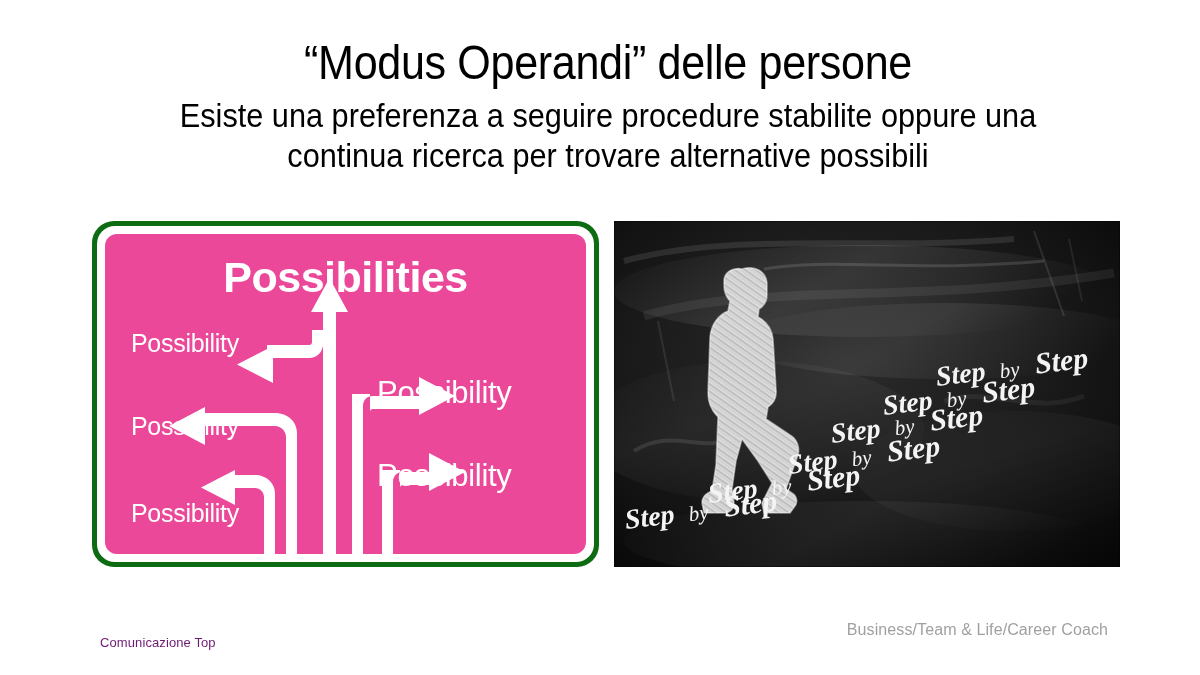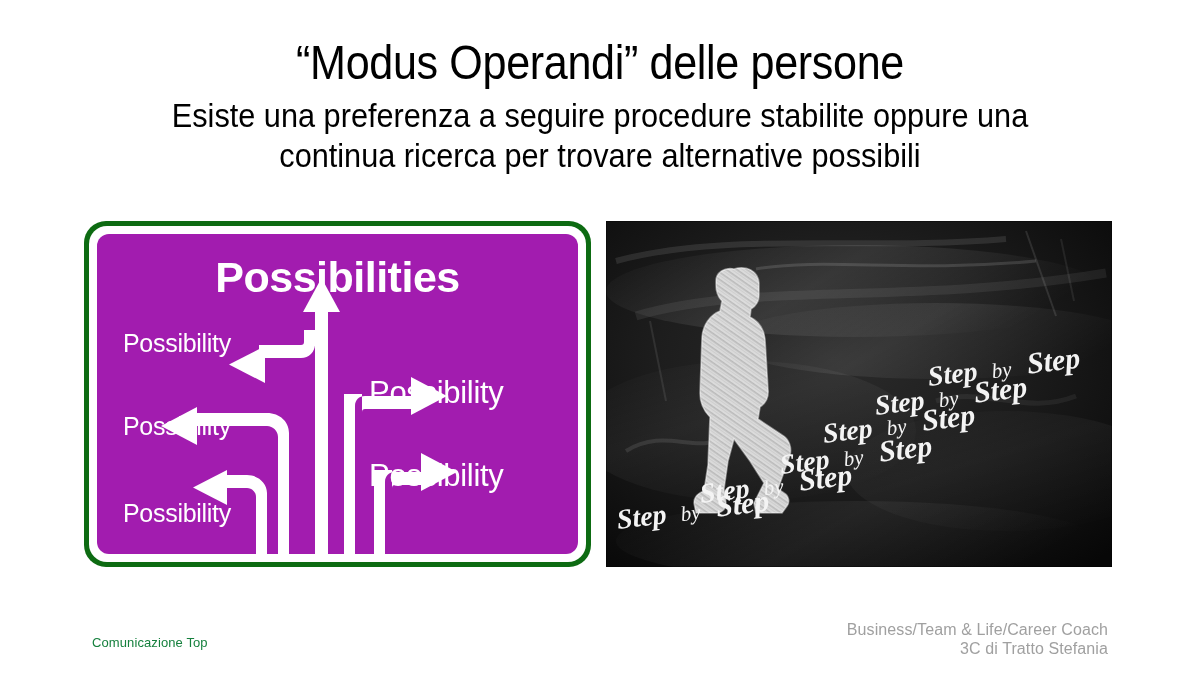--- a/index.html
+++ b/index.html
@@ -13,20 +13,21 @@
     height: 675px;
     overflow: hidden;
     font-family: "Liberation Sans", sans-serif;
     position: relative;
   }
 
   .slide {
     position: absolute;
     inset: 0;
     background: #ffffff;
+    margin-left: 8px;
   }
 
   
   .title-block {
     position: absolute;
     left: 0;
     top: 34px;
     width: 1200px;
     text-align: center;
   }
@@ -71,21 +72,21 @@
   .sign-gap {
     position: absolute;
     left: 5px; top: 5px; right: 5px; bottom: 5px;
     border-radius: 18px;
     background: #ffffff;
   }
   .sign-face {
     position: absolute;
     left: 13px; top: 13px; right: 13px; bottom: 13px;
     border-radius: 12px;
-    background: #a21caf;
+    background: #ec4899;
     overflow: hidden;
   }
   .sign-heading {
     position: absolute;
     left: 0; right: 0;
     top: 20px;
     text-align: center;
     font-size: 43px;
     line-height: 46px;
     font-weight: 700;
@@ -130,21 +131,21 @@
     height: 100%;
     display: block;
   }
 
   
   .footer-left {
     position: absolute;
     left: 92px;
     top: 635px;
     font-size: 13px;
-    color: #15803d;
+    color: #701a75;
     font-weight: 400;
     letter-spacing: 0.1px;
   }
   .footer-right {
     position: absolute;
     right: 92px;
     top: 620px;
     text-align: right;
     font-size: 16px;
     line-height: 19px;
@@ -417,16 +418,15 @@
       </g>
 
       <rect x="0" y="0" width="506" height="346" fill="none" stroke="#000000" stroke-opacity="0.35" stroke-width="2"></rect>
     </svg>
   </div>
 
   <div class="footer-left">Comunicazione Top</div>
 
   <div class="footer-right">
     <div>Business/Team &amp; Life/Career Coach</div>
-    <div>3C di Tratto Stefania</div>
   </div>
 
 </div>
 
 </body></html>

